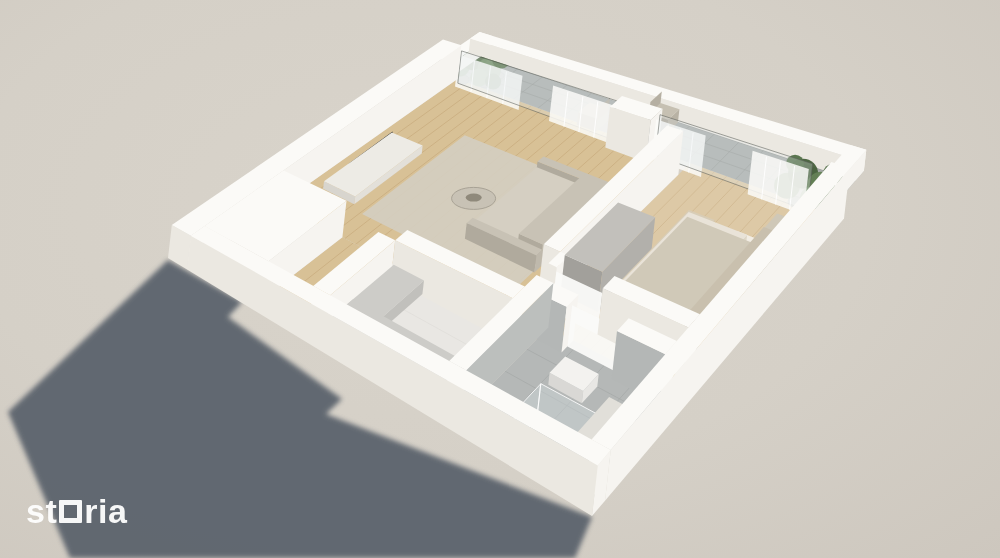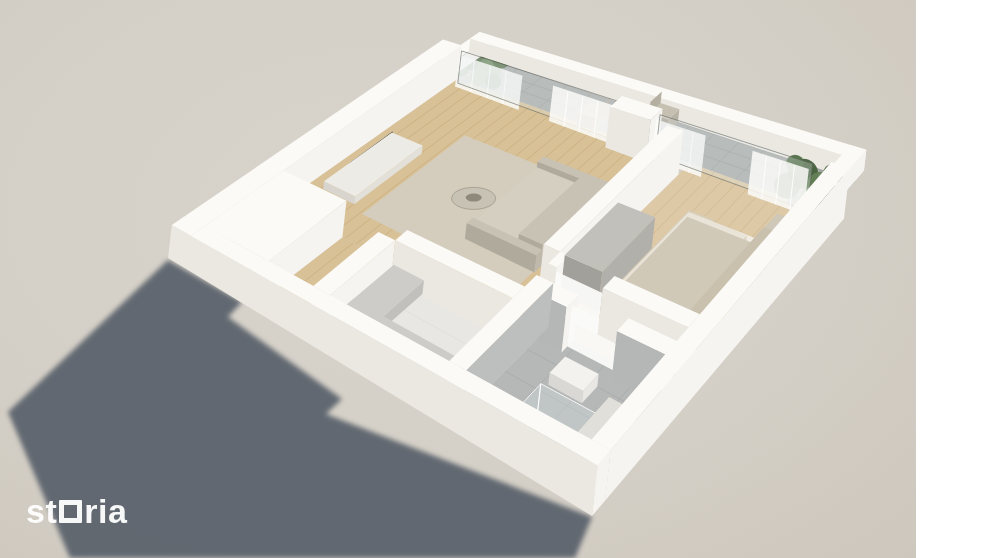--- a/index.html
+++ b/index.html
@@ -1,19 +1,19 @@
 <!DOCTYPE html>
 <html><head>
 <meta charset="utf-8">
 <style>
   html,body{margin:0;padding:0;}
   body{font-family:"Liberation Sans", sans-serif;}
   #stage{
     position:relative;
-    width:916px;height:558px;
+    width:1000px;height:558px;
     overflow:hidden;
     background:radial-gradient(ellipse at 42% 38%, #d9d4cb 0%, #d5d0c7 55%, #cdc7be 100%);
   }
   #plan-svg{position:absolute;left:0;top:0;}
   .watermark{
     position:absolute;
     left:26px;
     top:494px;
     color:#ffffff;
     opacity:.95;

